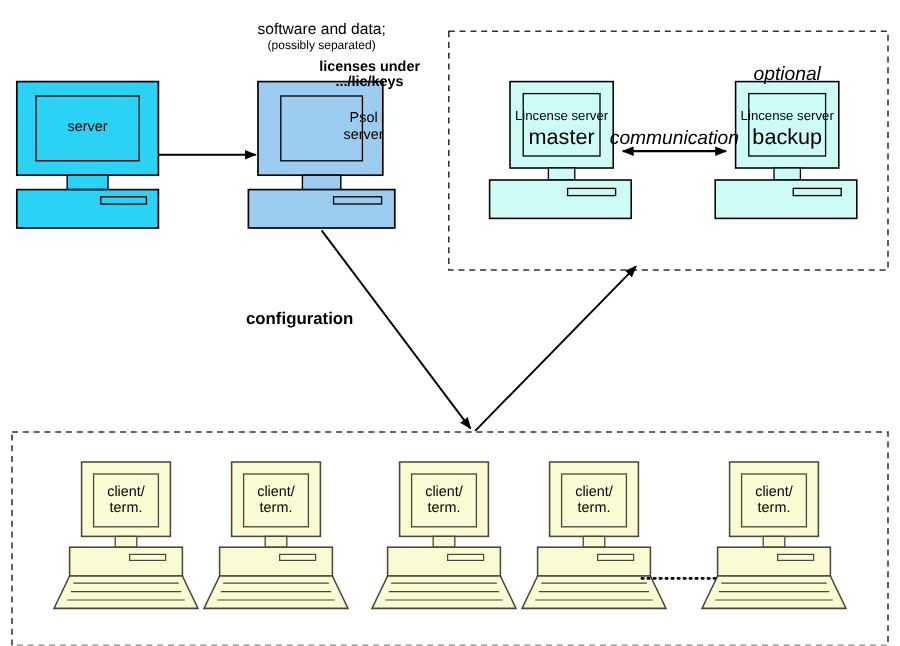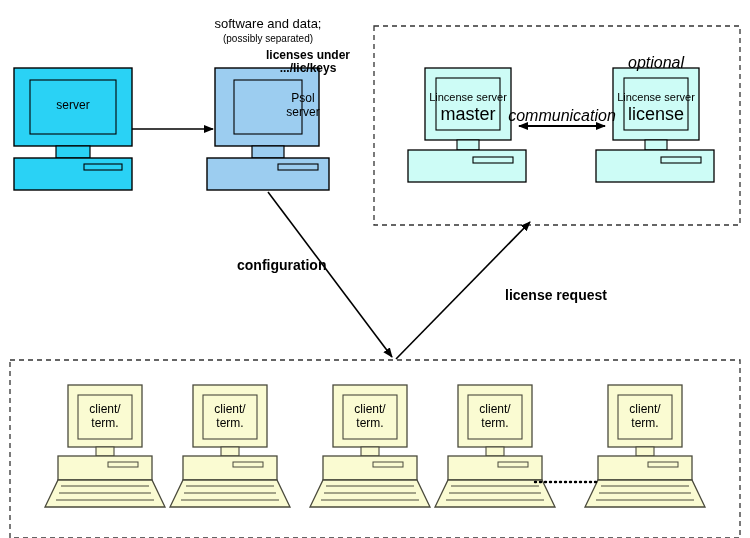--- a/index.html
+++ b/index.html
@@ -5,21 +5,21 @@
   html,body{margin:0;padding:0;background:#ffffff;}
   body{width:750px;height:538px;position:relative;overflow:hidden;
        font-family:"Liberation Sans", sans-serif;color:#000;}
   #canvas{position:absolute;left:0;top:12px;width:750px;height:538px;}
   .svg-layer{position:absolute;left:0;top:0;width:750px;height:538px;}
   .lbl{position:absolute;white-space:nowrap;}
   .lbl.center{transform:translateX(-50%);}
   .caption-big{font-size:13px;}
   .caption-small{font-size:10px;}
   .caption-bold{font-size:12px;font-weight:bold;margin-left:40px;}
-  .flowlabel{font-size:14px;font-weight:bold;margin-left:32px;}
+  .flowlabel{font-size:14px;font-weight:bold;}
   .plain{font-size:16px;font-style:italic;}
   .screentext{font-size:12px;text-align:center;line-height:1.15;}
   .screentext .tiny{font-size:11px;display:block;}
   .screentext .big{font-size:18px;display:block;}
 </style>
 </head>
 <body>
 
 <div id="canvas">
 
@@ -140,28 +140,27 @@
     <span>server</span>
   </div>
 
   <div class="lbl center screentext" style="left:468px;top:79px;">
     <span class="tiny">Lincense server</span>
     <span class="big">master</span>
   </div>
 
   <div class="lbl center screentext" style="left:656px;top:79px;">
     <span class="tiny">Lincense server</span>
-    <span class="big">license</span>
+    <span class="big">backup</span>
   </div>
 
   <div class="lbl center plain" style="left:562px;top:95px;">communication</div>
 
   <div class="lbl flowlabel" style="left:205px;top:245px;">configuration</div>
 
-  <div class="lbl flowlabel" style="left:473px;top:275px;">license request</div>
 
   <div class="lbl center screentext" style="left:105px;top:391px;">
     <span>client/</span><br>
     <span>term.</span>
   </div>
   <div class="lbl center screentext" style="left:230px;top:391px;">
     <span>client/</span><br>
     <span>term.</span>
   </div>
   <div class="lbl center screentext" style="left:370px;top:391px;">

